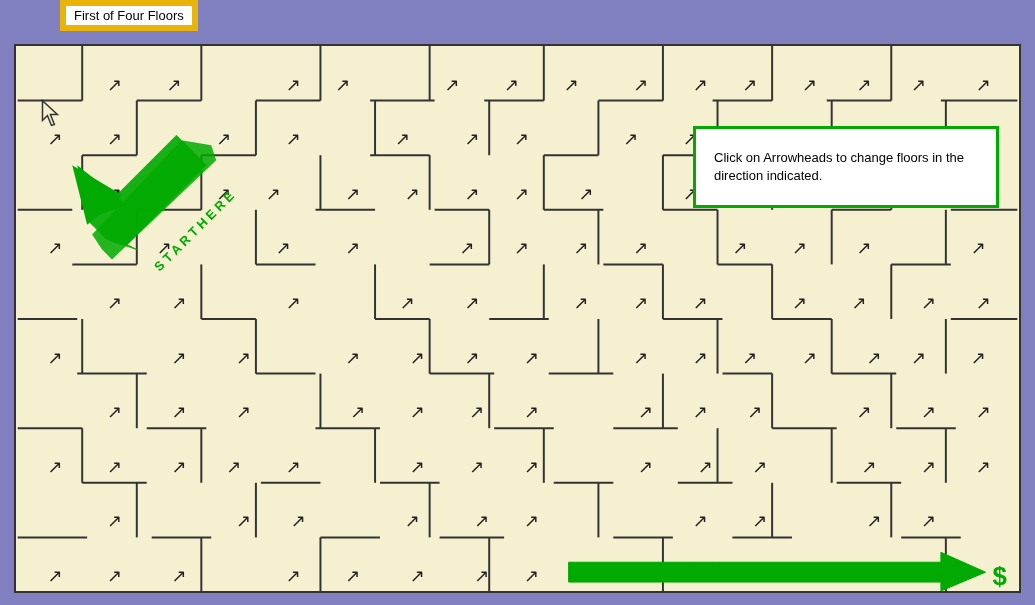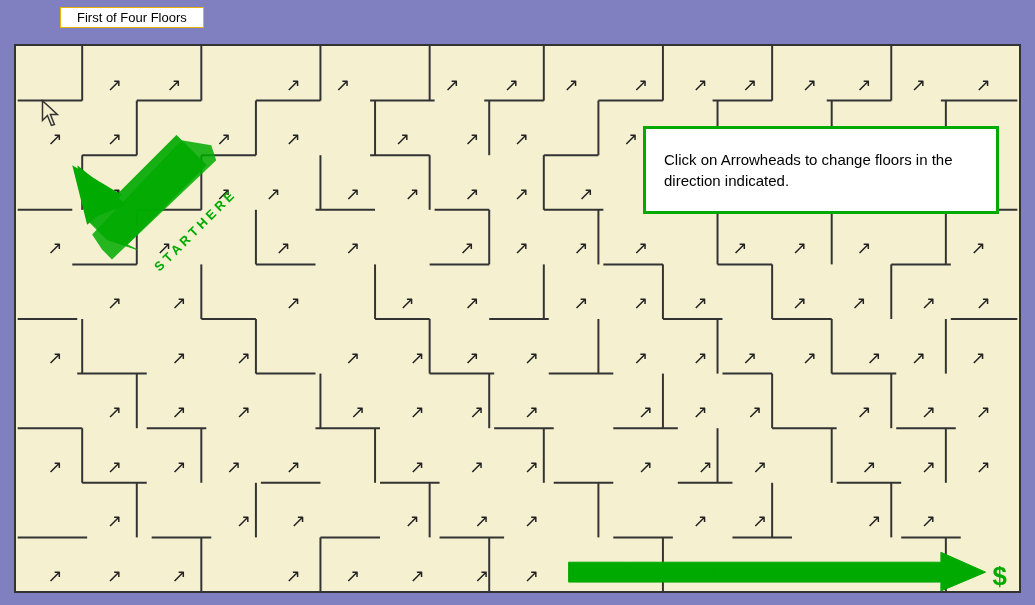--- a/index.html
+++ b/index.html
@@ -5,25 +5,25 @@
     * { margin: 0; padding: 0; box-sizing: border-box; }
     body {
       width: 1035px;
       height: 605px;
       background: #8080c0;
       font-family: Arial, sans-serif;
       overflow: hidden;
     }
     #title-bar {
       position: absolute;
-      top: 7px;
+      top: 0;
       left: 60px;
       background: white;
-      border: 1px solid #eab308;
-      padding: 2px 16px;
+      border: 6px solid #eab308;
+      padding: 2px 8px;
       font-size: 13px;
       font-weight: normal;
       z-index: 100;
     }
     #maze-container {
       position: absolute;
       top: 44px;
       left: 14px;
       width: 1007px;
       height: 549px;
@@ -35,25 +35,25 @@
     #maze-svg {
       position: absolute;
       top: 0; left: 0;
       width: 100%; height: 100%;
     }
     
     #info-box {
       position: absolute;
       top: 80px;
       right: 20px;
-      width: 356px;
+      width: 306px;
       background: white;
       border: 3px solid #00aa00;
       padding: 20px 18px;
-      font-size: 15px;
+      font-size: 13px;
       color: #000;
       z-index: 20;
       line-height: 1.4;
     }
   </style>
 </head>
 <body>
 
 <div id="title-bar">
   <span>First of Four Floors</span>

